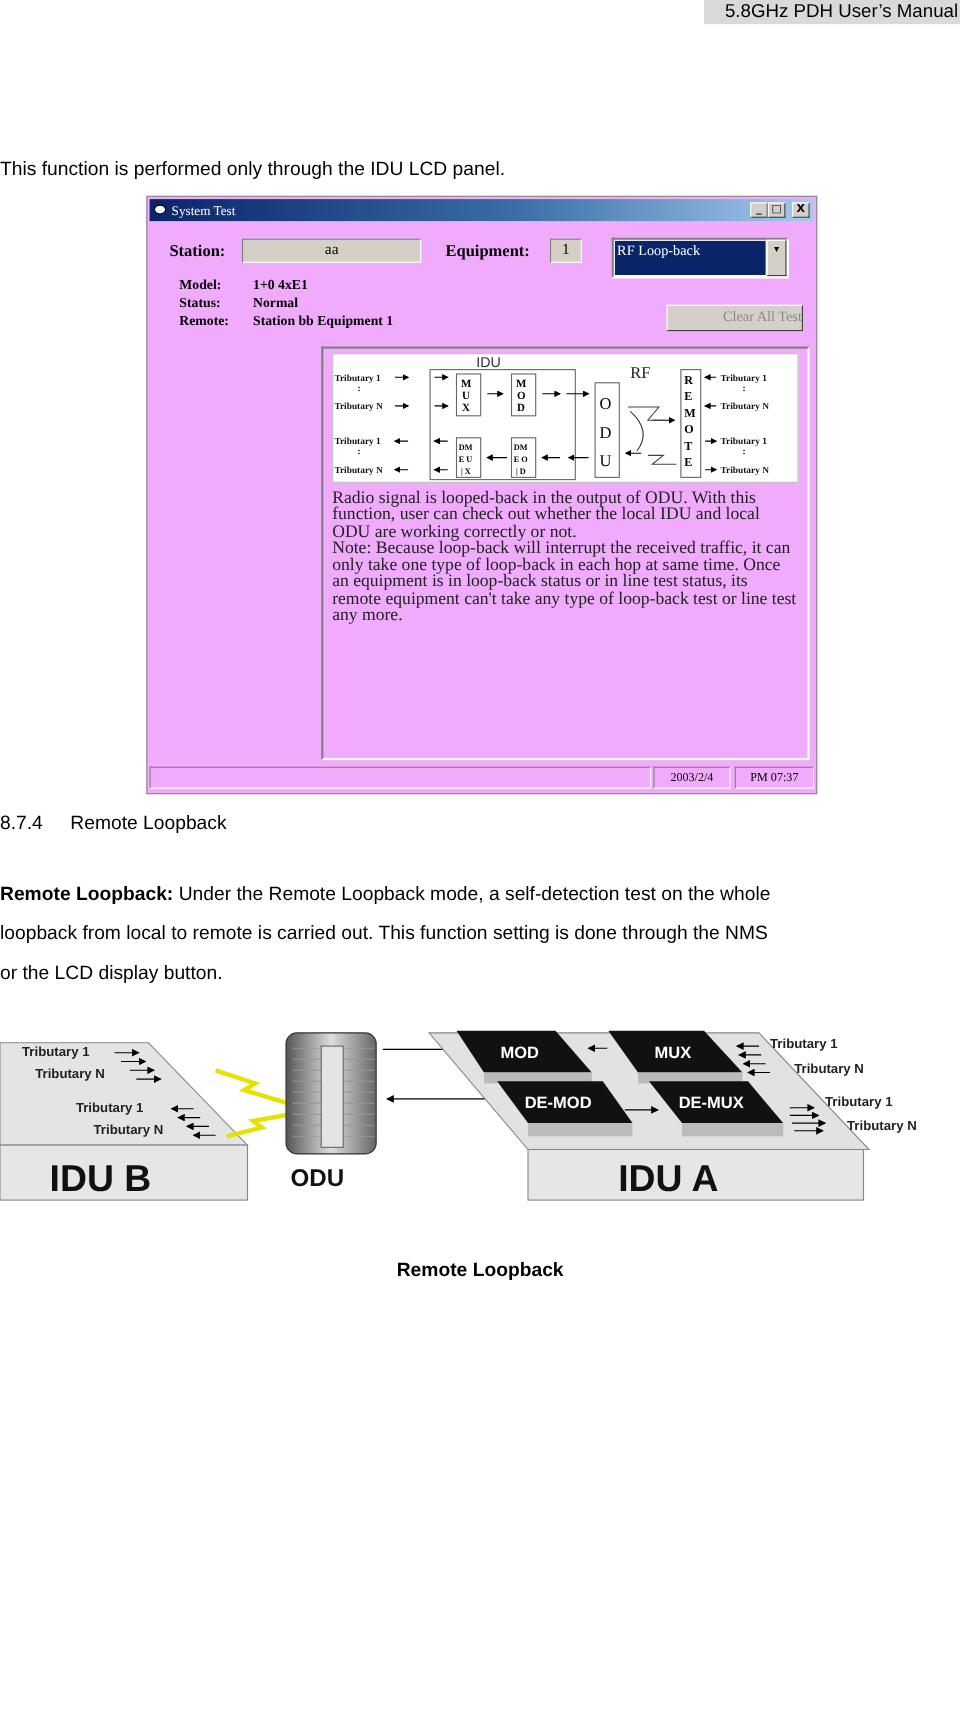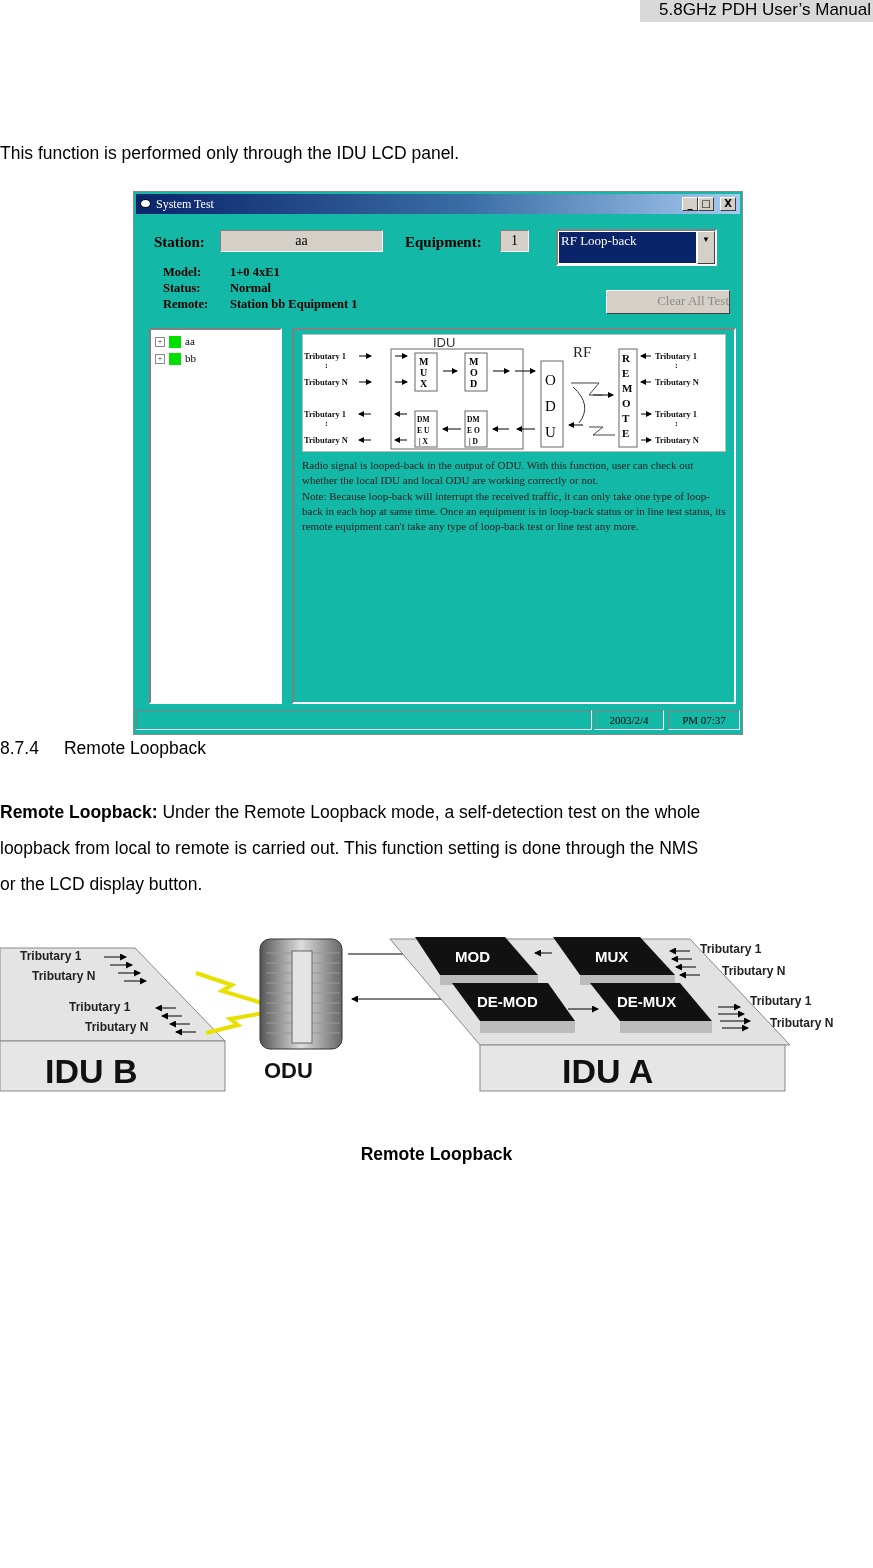--- a/index.html
+++ b/index.html
@@ -1,39 +1,39 @@
 <!DOCTYPE html>
 <html><head>
 <meta charset="utf-8">
 <style>
   html, body { margin:0; padding:0; background:#fff; }
   body { width:873px; height:1568px; position:relative; overflow:hidden; font-family:"Liberation Sans", sans-serif; color:#000; }
   .abs { position:absolute; }
   .hdr { right:0; top:0; width:233px; height:22px; background:#d9d9d9; font-size:17px; line-height:20px; text-align:right; padding-right:2px; box-sizing:border-box; }
   .para { font-size:17.5px; left:0; }
   
-  .win { left:133px; top:191px; width:610px; height:544px; background:#14b8a6; border:1px solid #888; box-sizing:border-box; font-family:"Liberation Serif", serif; }
+  .win { left:133px; top:178px; width:610px; height:544px; background:#f0abfc; border:1px solid #888; box-sizing:border-box; font-family:"Liberation Serif", serif; }
   .titlebar { left:2px; top:2px; width:604px; height:20px; background:linear-gradient(90deg,#0a246a 0%,#3a6ea5 55%,#a6caf0 100%); color:#fff; font-size:12px; line-height:20px; }
   .titlebar .ttl { position:absolute; left:20px; top:0; }
   .titlebar .appicon { position:absolute; left:4px; top:5px; width:11px; height:9px; border-radius:50%; background:#fff; border:1px solid #002; box-sizing:border-box; }
   .tbtn { position:absolute; top:3px; width:16px; height:14px; background:#d4d0c8; border:1px solid; border-color:#fff #404040 #404040 #fff; box-sizing:border-box; font:bold 10px/12px "DejaVu Sans",sans-serif; color:#000; text-align:center; }
   .lbl { font-weight:bold; font-size:15px; }
   .field { background:#d4d0c8; border:1px solid; border-color:#808080 #fff #fff #808080; box-sizing:border-box; text-align:center; font-size:14px; }
   .combo { background:#fff; border:2px solid; border-color:#808080 #fff #fff #808080; box-sizing:border-box; }
   .combo .sel { position:absolute; left:1px; top:1px; right:19px; bottom:1px; background:#0a246a; color:#fff; font-size:13px; line-height:17px; padding-left:2px; }
   .combo .arrow { position:absolute; right:0; top:0; width:18px; bottom:0; background:#d4d0c8; border:1px solid; border-color:#fff #404040 #404040 #fff; box-sizing:border-box; font-size:8px; text-align:center; line-height:16px; }
   .info { font-size:12.5px; font-weight:bold; line-height:15px; }
   .btn { background:#d4d0c8; border:1px solid; border-color:#fff #404040 #404040 #fff; box-sizing:border-box; color:#8a8a8a; font-size:13px; text-align:center; line-height:20px; }
   .tree { left:15px; top:136px; width:133px; height:376px; background:#fff; border:2px solid; border-color:#808080 #fff #fff #808080; box-sizing:border-box; }
   .tnode { position:absolute; left:4px; font-size:11px; height:14px; line-height:14px; }
   .tnode .pm { display:inline-block; width:8px; height:8px; border:1px solid #888; font-size:8px; line-height:7px; text-align:center; color:#333; vertical-align:middle; }
   .tnode .sq { display:inline-block; width:12px; height:12px; background:#00e000; vertical-align:middle; margin:0 4px 0 4px; }
   .pane { left:158px; top:136px; width:444px; height:376px; border:2px solid; border-color:#808080 #fff #fff #808080; box-sizing:border-box; }
   .diag { left:168px; top:142px; width:424px; height:118px; background:#fff; border:1px solid #bbb; box-sizing:border-box; font-family:"Liberation Serif",serif; }
-  .desc { left:168px; top:266px; width:424px; font-size:11px; line-height:15.3px; color:#222; }
+  .desc { left:168px; top:266px; width:424px; font-size:16px; line-height:15.3px; color:#222; }
   .status { left:2px; top:518px; height:20px; border:1px solid; border-color:#808080 #fff #fff #808080; box-sizing:border-box; font-size:11px; line-height:18px; text-align:center; }
   
   .illus { left:0; top:933px; width:873px; height:165px; }
   .caption { left:0; width:873px; top:1144px; text-align:center; font-weight:bold; font-size:17.5px; }
 </style>
 </head>
 <body>
 
 <div class="abs hdr">5.8GHz PDH User’s Manual</div>
 
@@ -61,28 +61,20 @@
 
   <div class="abs info" style="left:29px;top:73px;">Model:</div>
   <div class="abs info" style="left:96px;top:73px;">1+0 4xE1</div>
   <div class="abs info" style="left:29px;top:89px;">Status:</div>
   <div class="abs info" style="left:96px;top:89px;">Normal</div>
   <div class="abs info" style="left:29px;top:105px;">Remote:</div>
   <div class="abs info" style="left:96px;top:105px;">Station bb Equipment 1</div>
 
   <div class="abs btn" style="left:472px;top:98px;width:124px;height:24px;text-align:right;">Clear All Test</div>
 
-  <div class="abs tree">
-    <div class="tnode" style="top:4px;">
-      <span class="pm">+</span><span class="sq"></span><span>aa</span>
-    </div>
-    <div class="tnode" style="top:21px;">
-      <span class="pm">+</span><span class="sq"></span><span>bb</span>
-    </div>
-  </div>
 
   <div class="abs pane"></div>
 
   <div class="abs diag">
     <svg width="422" height="116" viewBox="0 0 422 116">
       <defs>
         <marker id="ah" markerWidth="6" markerHeight="6" refX="5" refY="3" orient="auto">
             <path d="M0,0 L6,3 L0,6 z" fill="#000"></path>
           </marker>
       </defs>

